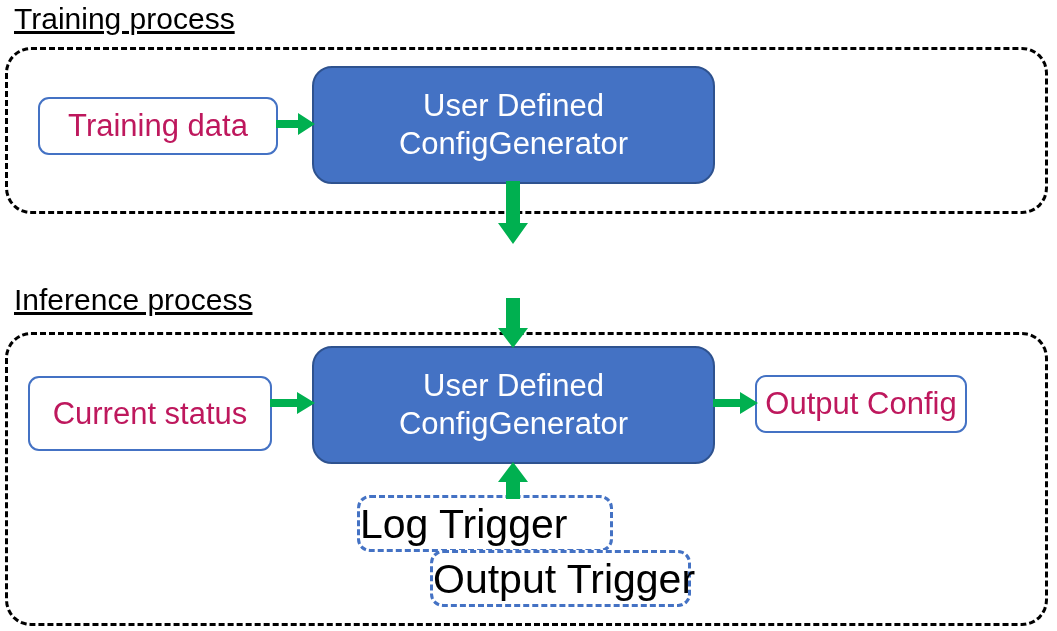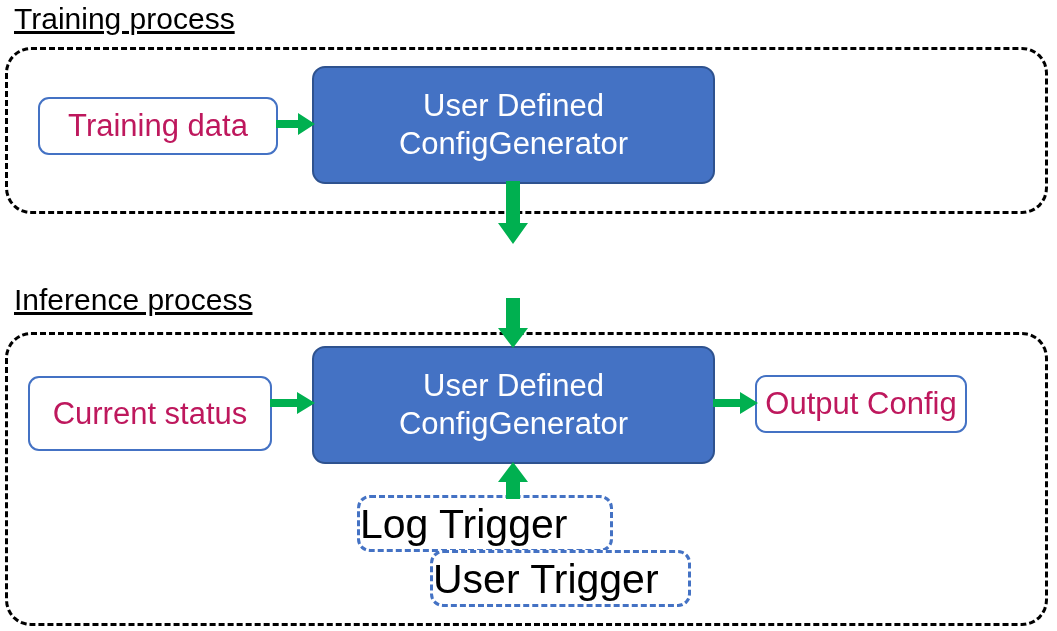--- a/index.html
+++ b/index.html
@@ -68,21 +68,21 @@
   #box-checkpoint    { left: 395px; top: 243px; width: 238px; height: 58px; }
   #box-current-status{ left: 28px;  top: 376px; width: 244px; height: 75px; }
   #box-output-config { left: 755px; top: 375px; width: 212px; height: 58px; }
 
   
   .proc-box {
     position: absolute;
     box-sizing: border-box;
     background: #4472C4;
     border: 2px solid #2E528F;
-    border-radius: 13px;
+    border-radius: 20px;
     display: flex;
     flex-direction: column;
     align-items: center;
     justify-content: center;
     color: #ffffff;
     font-size: 31px;
     line-height: 38px;
     white-space: nowrap;
     font-family: "Liberation Sans", sans-serif;
   }
@@ -155,21 +155,21 @@
 
   <div class="io-box" id="box-output-config">
     <span>Output Config</span>
   </div>
 
   <div class="trigger-box" id="box-log-trigger">
     <span>Log Trigger</span>
   </div>
 
   <div class="trigger-box" id="box-clock-trigger">
-    <span>User Trigger</span>
+    <span>Output Trigger</span>
   </div>
 
   <div class="arrow" id="arrow-training-data-to-proc">
     <svg width="40" height="28" viewBox="0 0 40 28">
       <path d="M0 10 L22 10 L22 3 L39 14 L22 25 L22 18 L0 18 Z" fill="#00B050"></path>
     </svg>
   </div>
 
   <div class="arrow" id="arrow-proc-to-checkpoint">
     <svg width="32" height="64" viewBox="0 0 32 64">

